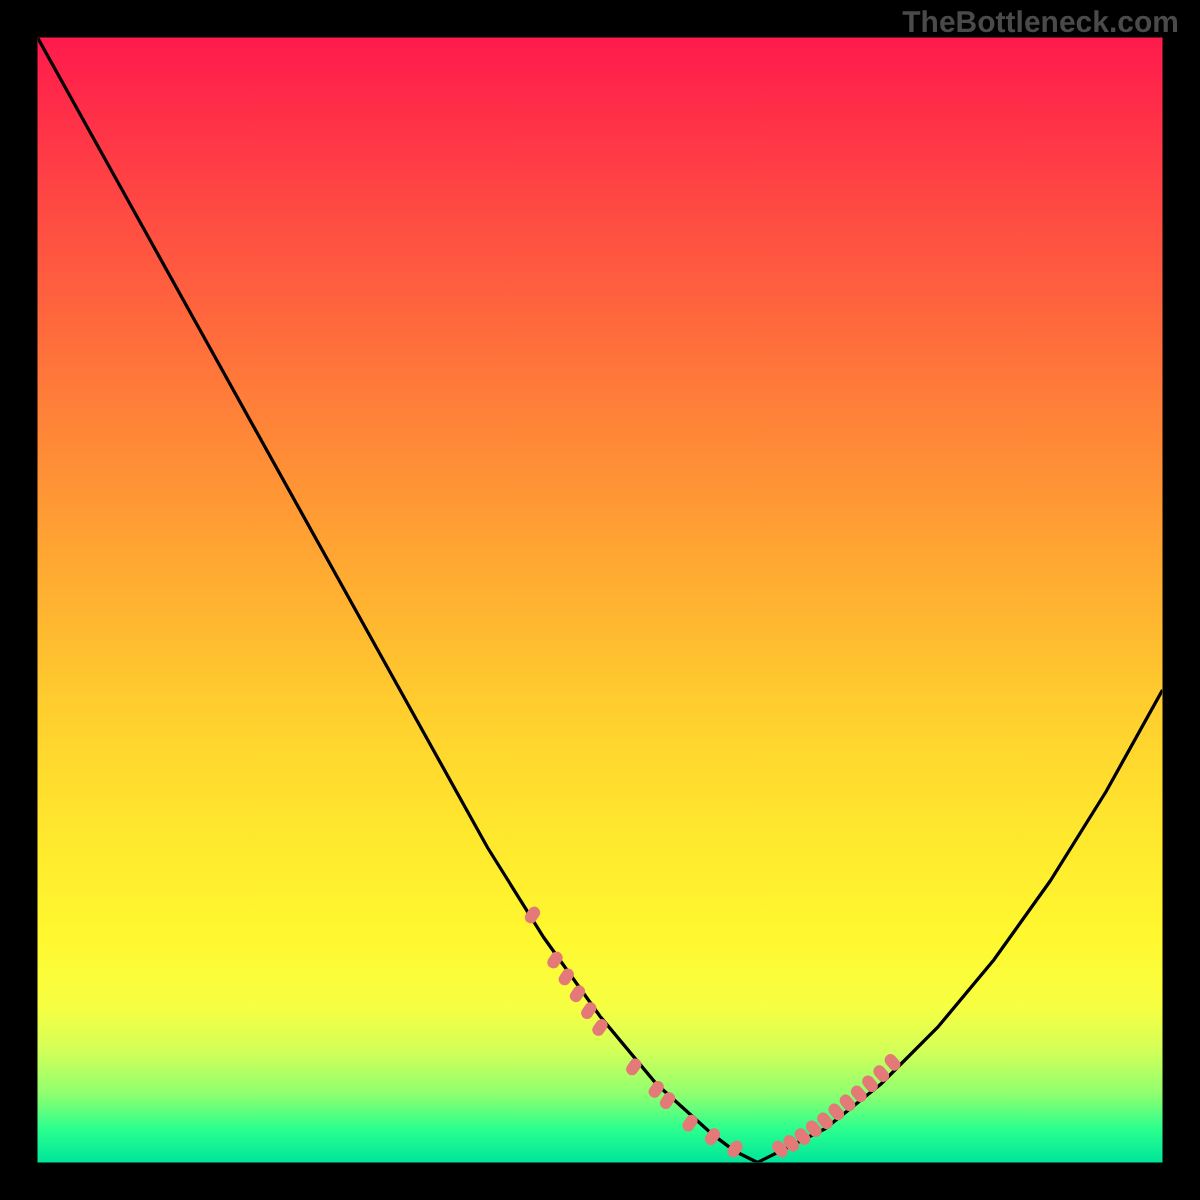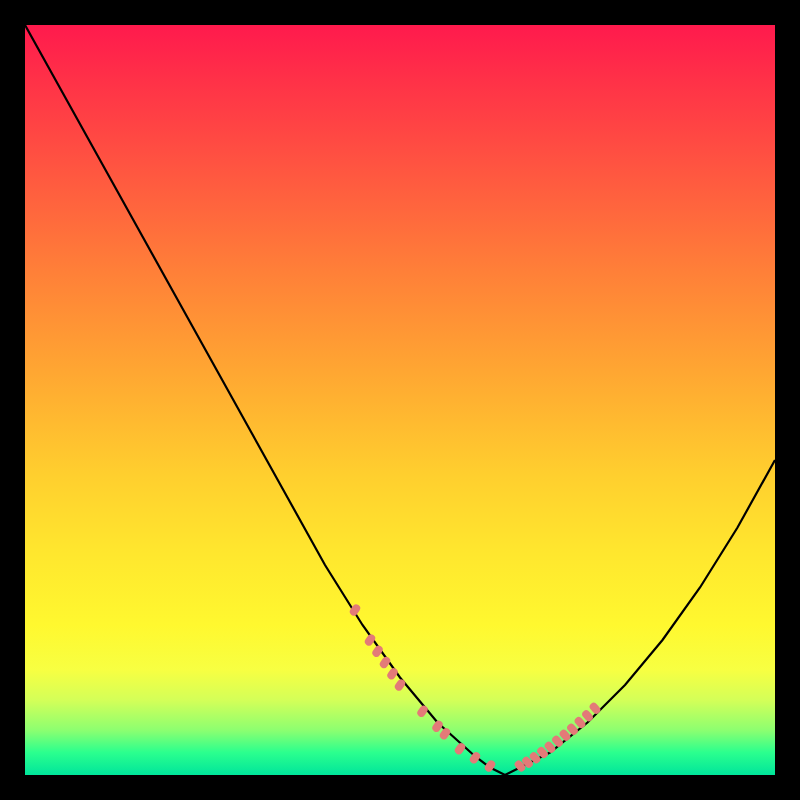--- a/index.html
+++ b/index.html
@@ -63,20 +63,21 @@
     top: 0;
     width: 100%;
     height: 100%;
   }
 </style>
 </head>
 <body>
 
 <div class="frame">
 
+  <div class="watermark">TheBottleneck.com</div>
 
   <div class="plot">
     <div class="grad"></div>
 
     <svg class="curve" viewBox="0 0 750 750" preserveAspectRatio="none">
       <path id="curve-path" fill="none" stroke="#000000" stroke-width="2.2" d="M 0.00 0.00 L 37.50 67.50 L 75.00 135.00 L 112.50 202.50 L 150.00 270.00 L 187.50 337.50 L 225.00 405.00 L 262.50 472.50 L 300.00 540.00 L 337.50 600.00 L 375.00 652.50 L 412.50 697.50 L 450.00 731.25 L 465.00 742.50 L 480.00 750.00 L 495.00 742.50 L 525.00 727.50 L 562.50 697.50 L 600.00 660.00 L 637.50 615.00 L 675.00 562.50 L 712.50 502.50 L 750.00 435.00"></path>
       <g id="markers-left">
           <g transform="rotate(-55 330 585)">
             <rect x="324.00" y="581.00" width="12" height="8" rx="4" ry="4" fill="#e37a78"></rect>
           </g>

